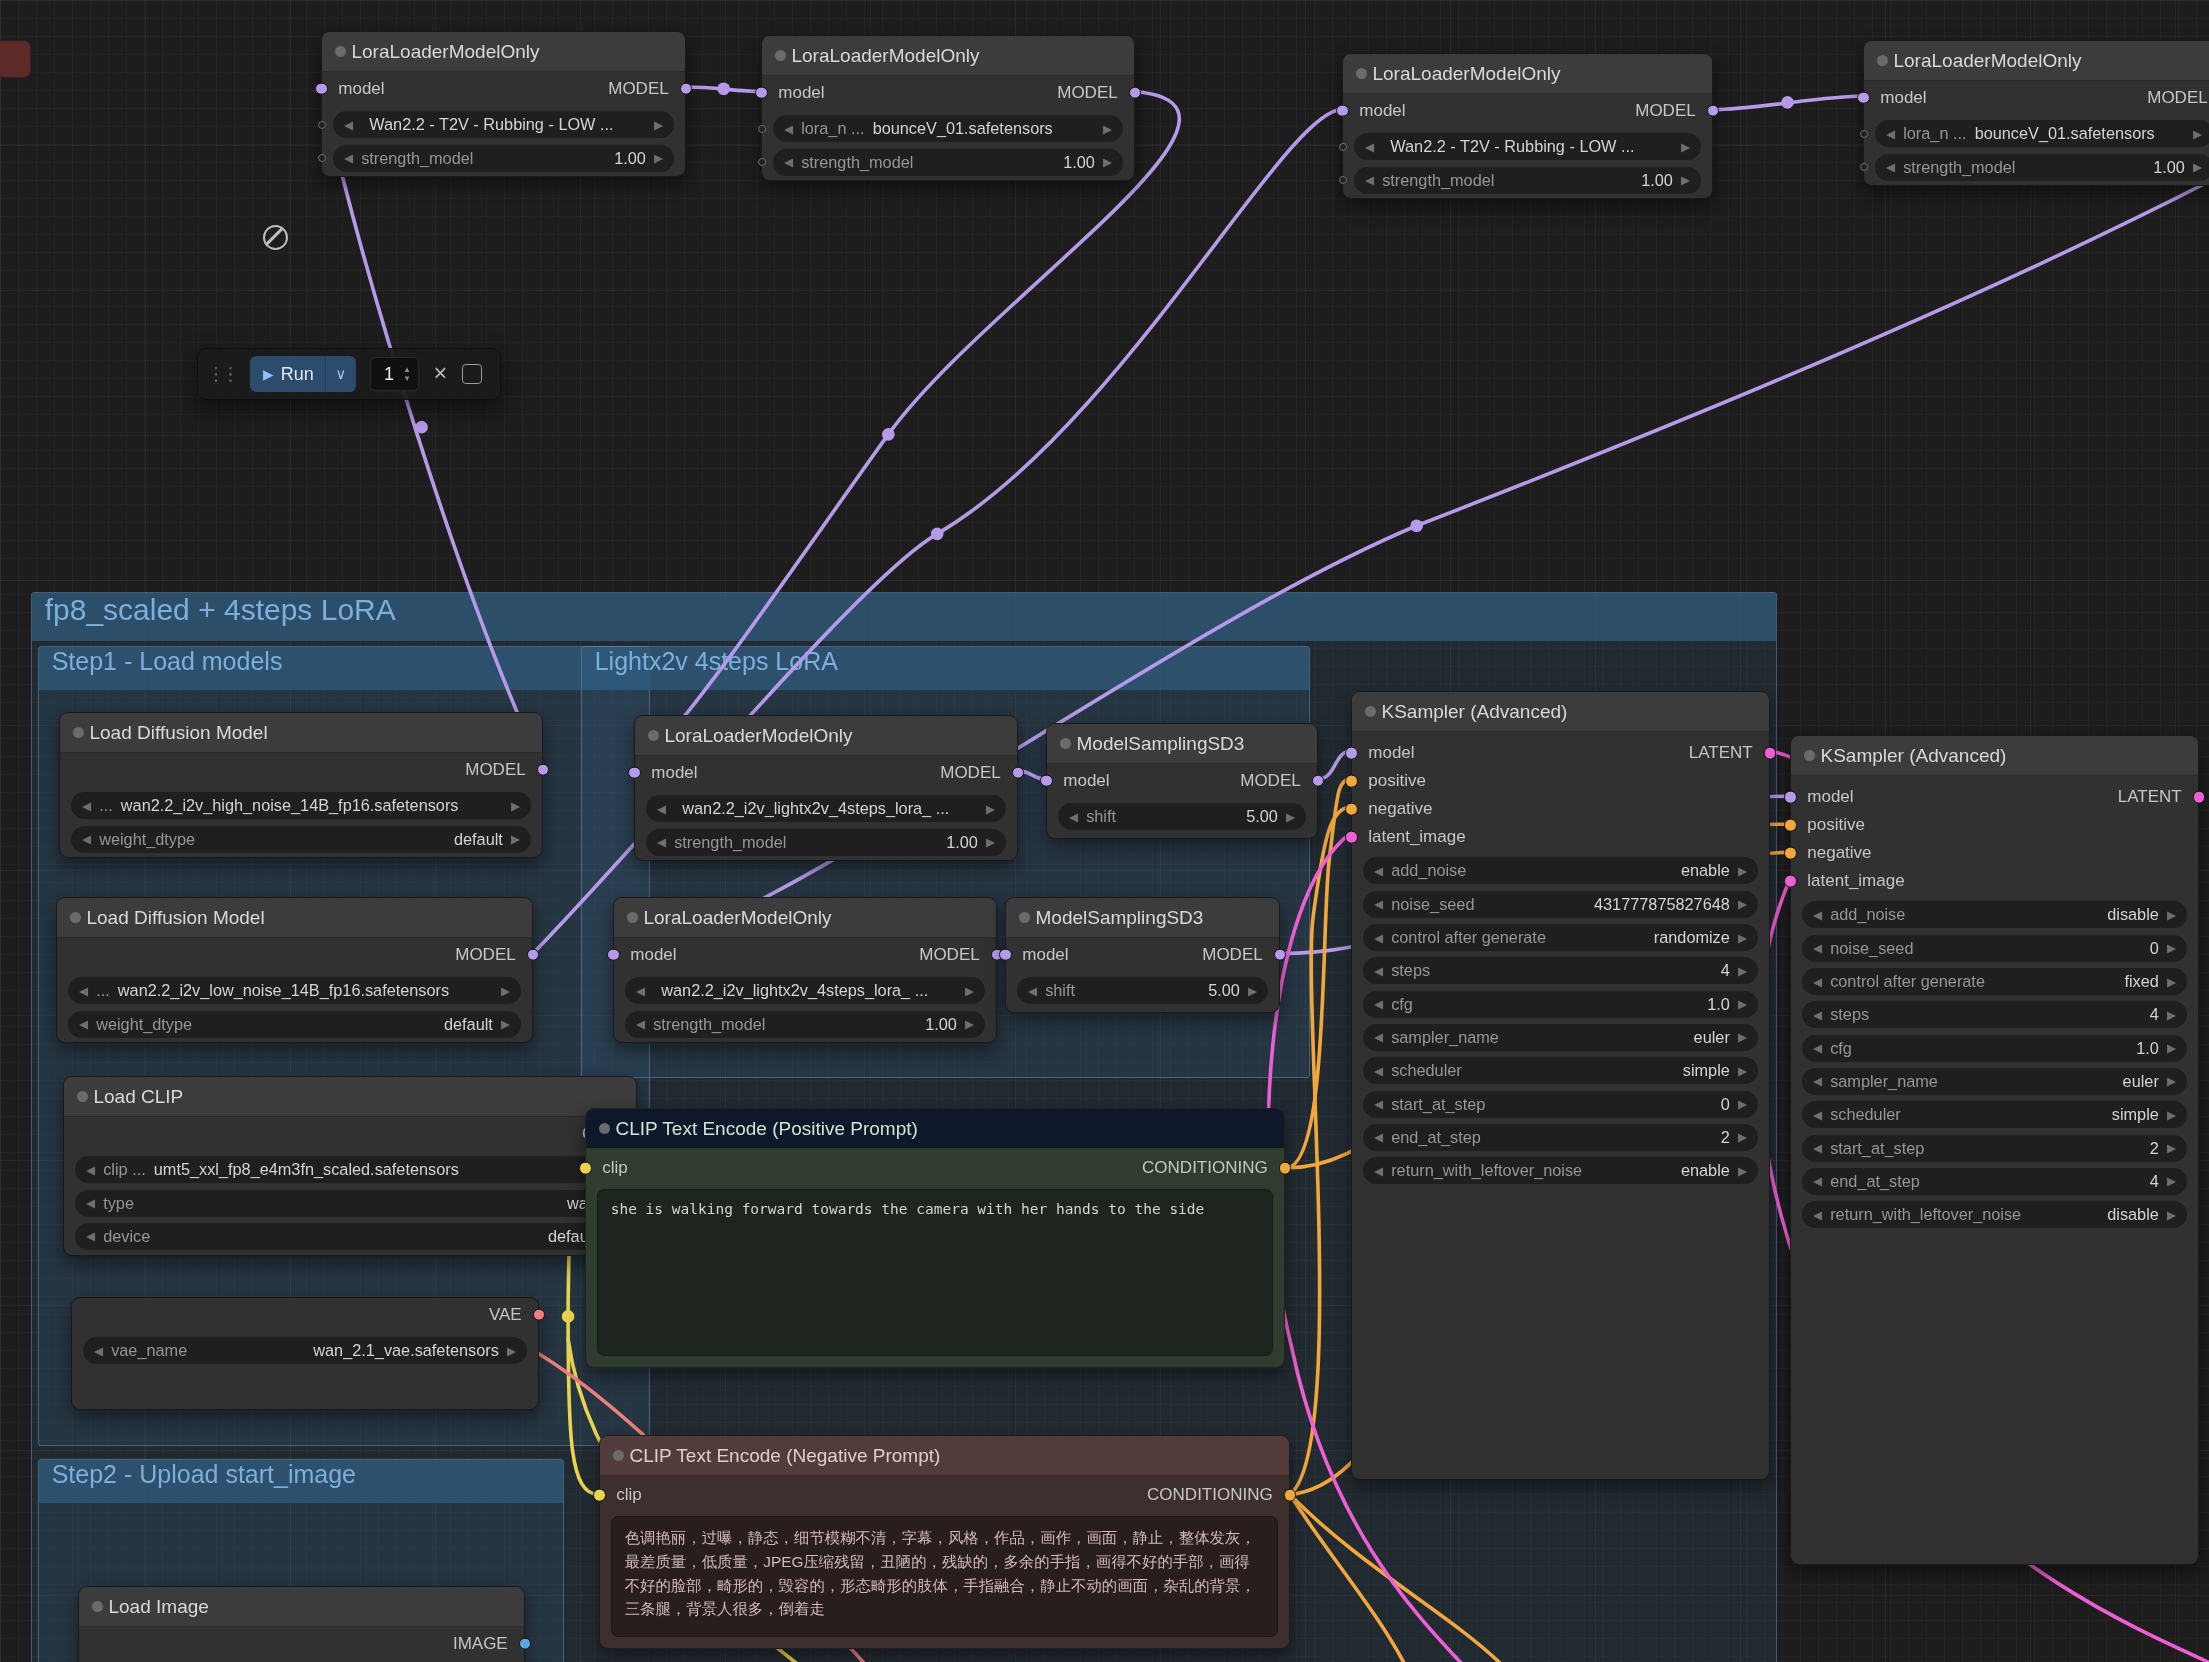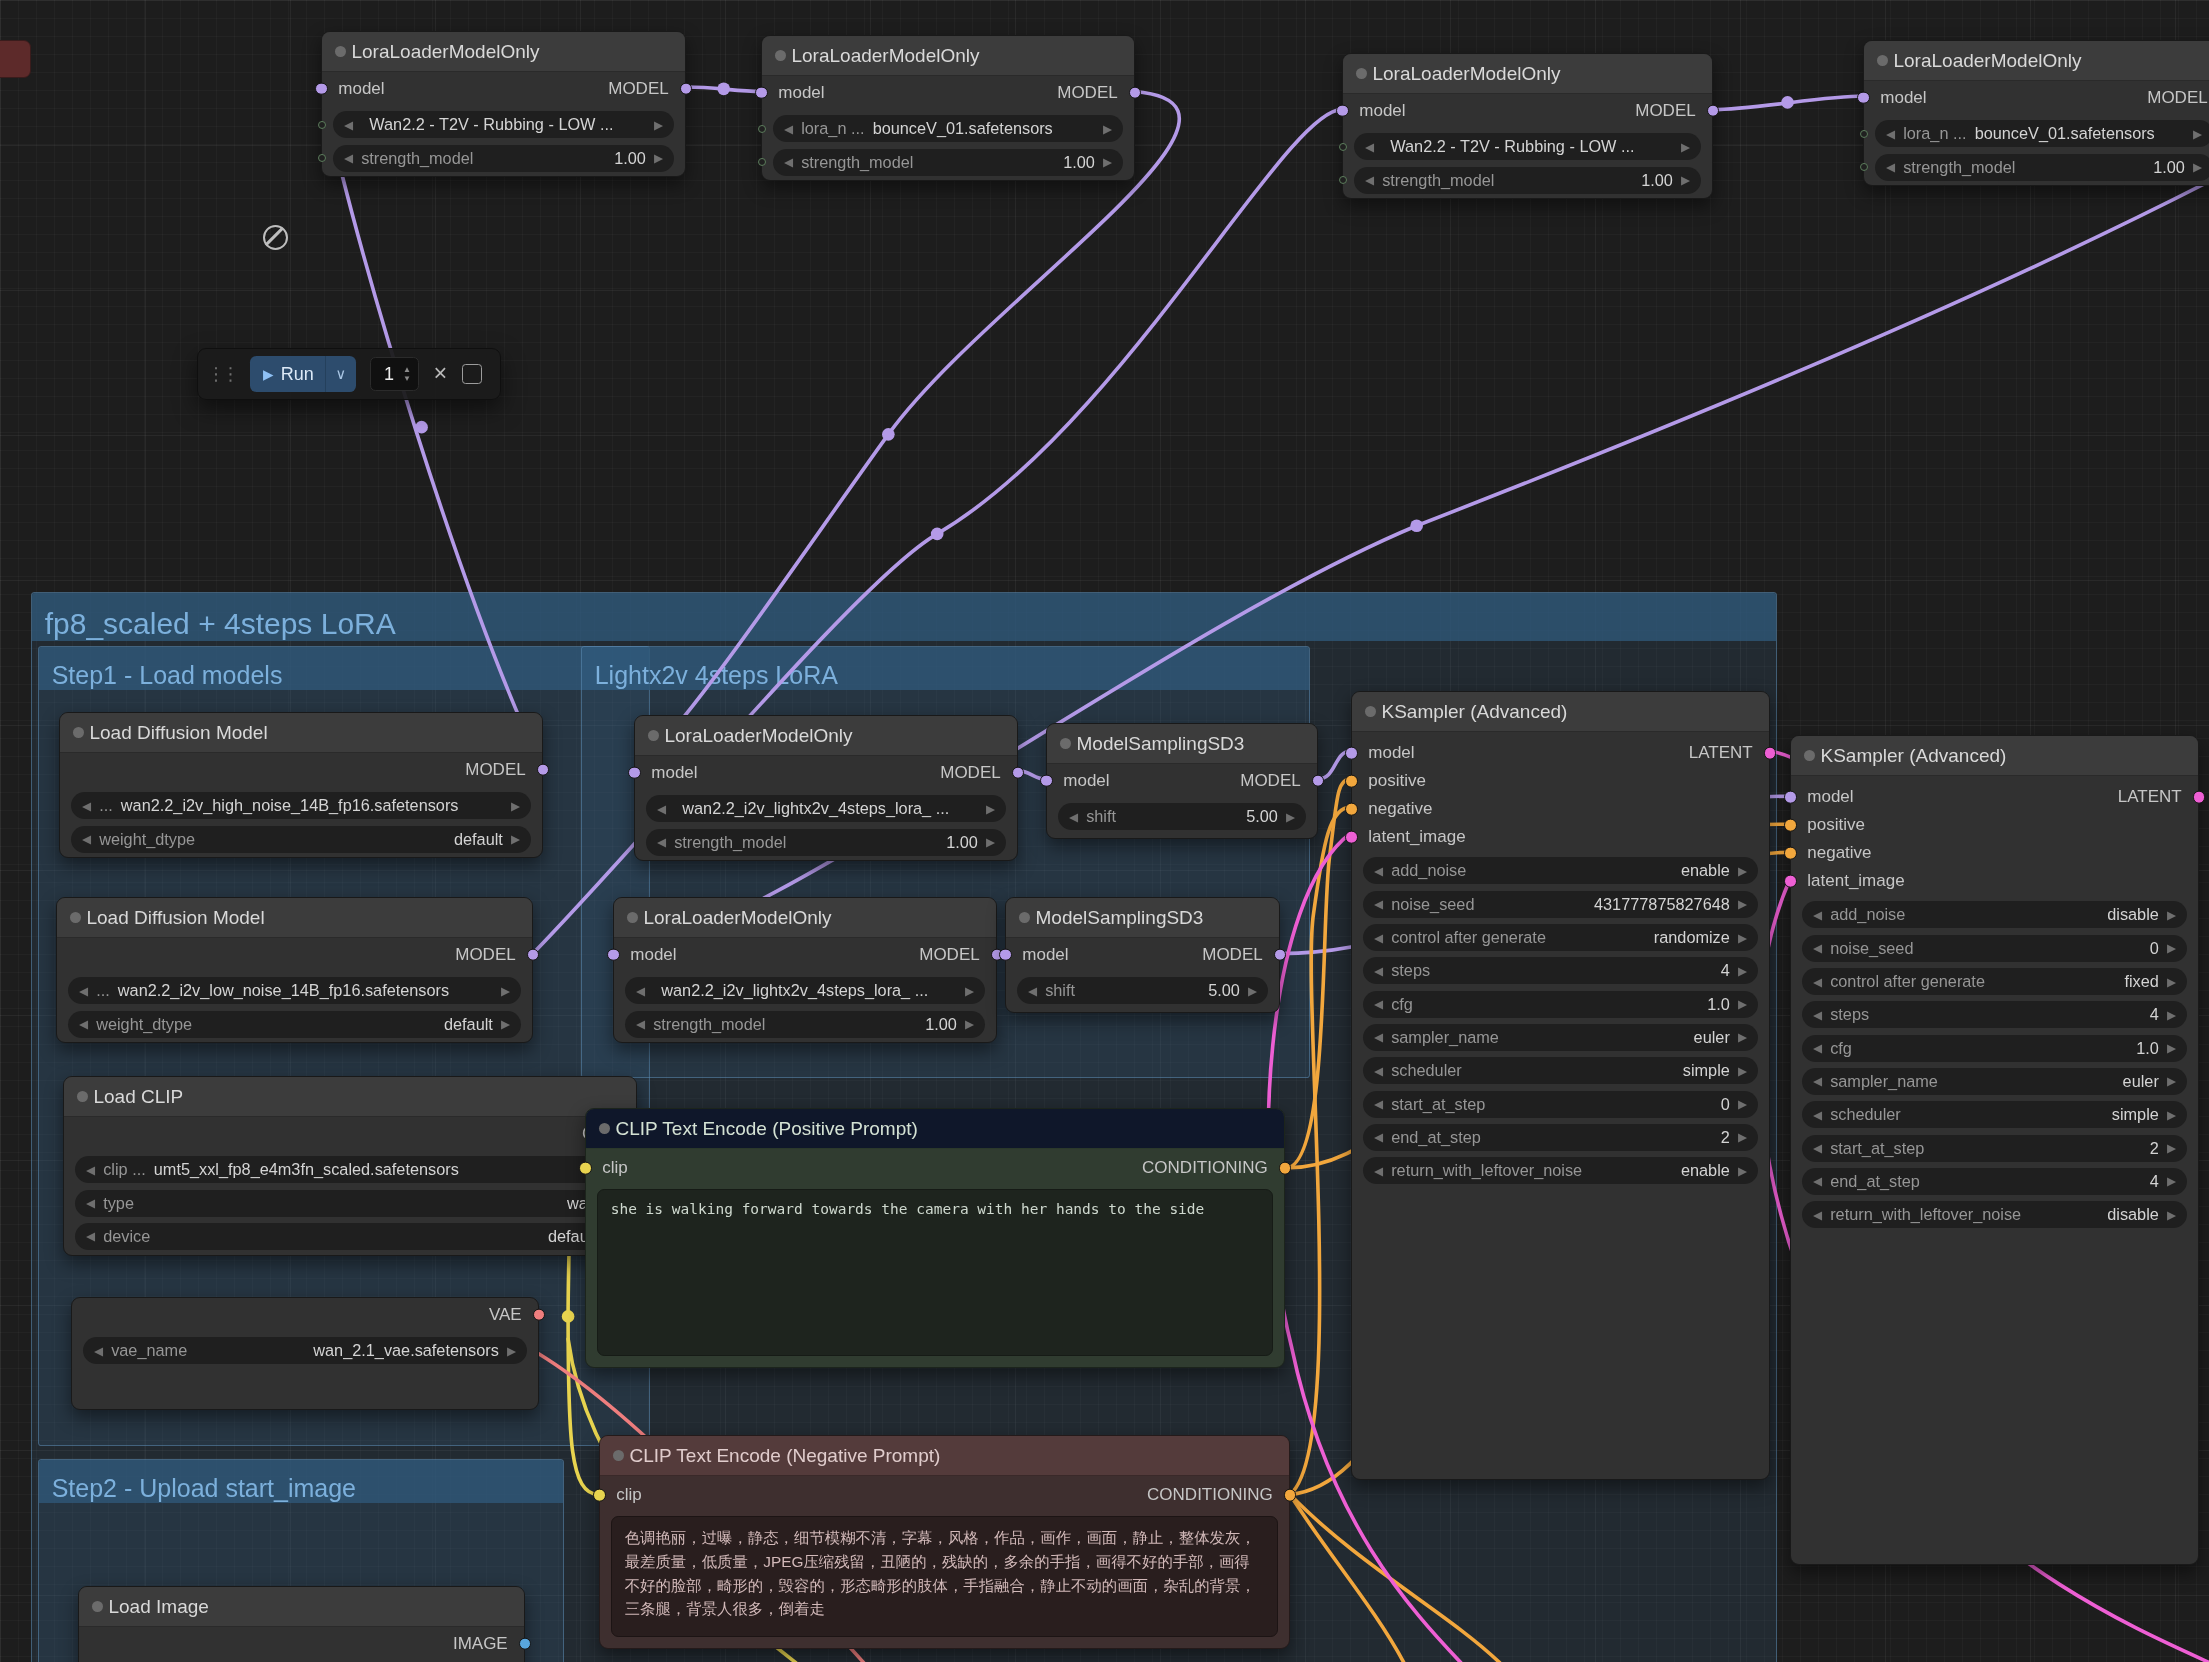--- a/index.html
+++ b/index.html
@@ -6,21 +6,21 @@
 body{background:#141414;font-family:"Liberation Sans",sans-serif}
 .canvas{position:relative;width:2210px;height:1663px;overflow:hidden;background-color:#1d1d1d;
  background-image:
   linear-gradient(rgba(255,255,255,.05) 0.9px,transparent 0.9px),
   linear-gradient(90deg,rgba(255,255,255,.05) 0.9px,transparent 0.9px),
   linear-gradient(rgba(255,255,255,.028) 0.9px,transparent 0.9px),
   linear-gradient(90deg,rgba(255,255,255,.028) 0.9px,transparent 0.9px);
  background-size:145px 145px,145px 145px,18px 18px,18px 18px}
 
 .group{position:absolute;z-index:0;border:0.9px solid rgba(96,146,188,.5);border-radius:3.6px;background:rgba(64,114,156,.16)}
-.gband{display:flex;align-items:flex-end;height:43px;padding:0 12.7px;background:rgba(47,88,122,.78);border-radius:2.7px 2.7px 0 0}
+.gband{display:flex;align-items:flex-start;height:43px;padding:0 12.7px;background:rgba(47,88,122,.78);border-radius:2.7px 2.7px 0 0}
 .gtitle{font-size:25px;color:#7cb0dc;white-space:nowrap}
 .group.outer .gband{height:48px}
 .group.outer .gtitle{font-size:30px}
 
 svg.wires{position:absolute;left:0;top:0;z-index:1}
 svg.wires path{fill:none;stroke-width:4;stroke-linecap:round}
 
 .node{position:absolute;background:#313131;border:0.9px solid #191919;border-radius:9px;box-shadow:0 7.2px 18px rgba(0,0,0,.45);z-index:2;color:#ccc}
 .ntitle{display:flex;align-items:center;gap:5px;height:40px;padding:0 12.7px;background:#3c3c3c;border-bottom:0.9px solid #2a2a2a;border-radius:8.1px 8.1px 0 0;font-size:19px;color:#d9d9d9;white-space:nowrap;overflow:hidden}
 .tdot{flex:0 0 11.8px;width:11.8px;height:11.8px;border-radius:50%;background:#6b6b6b}

